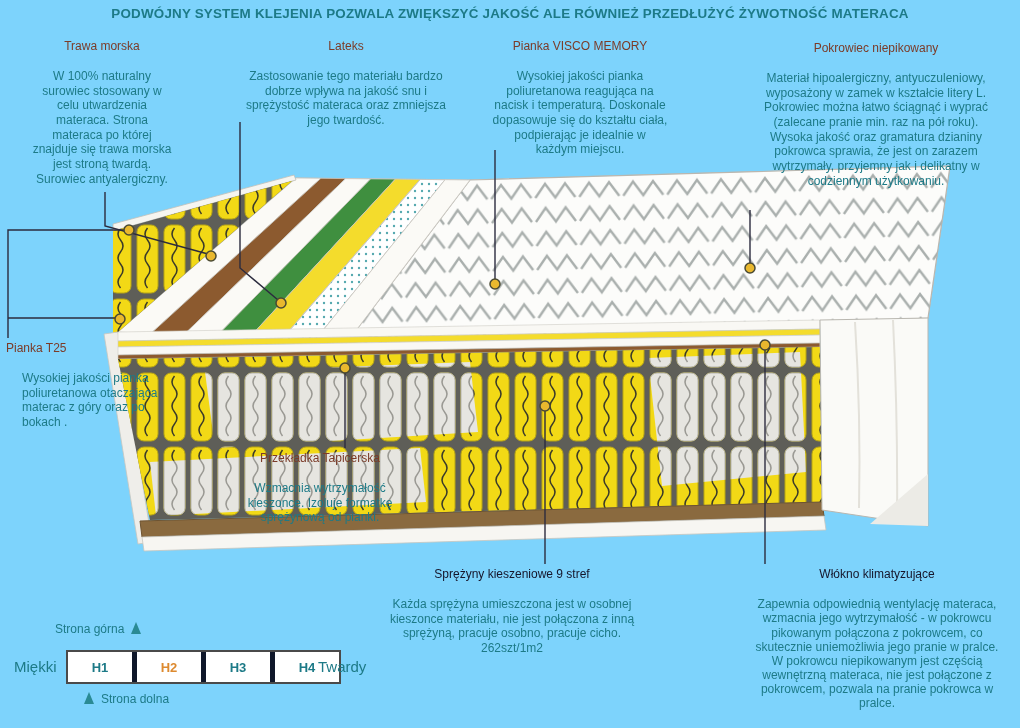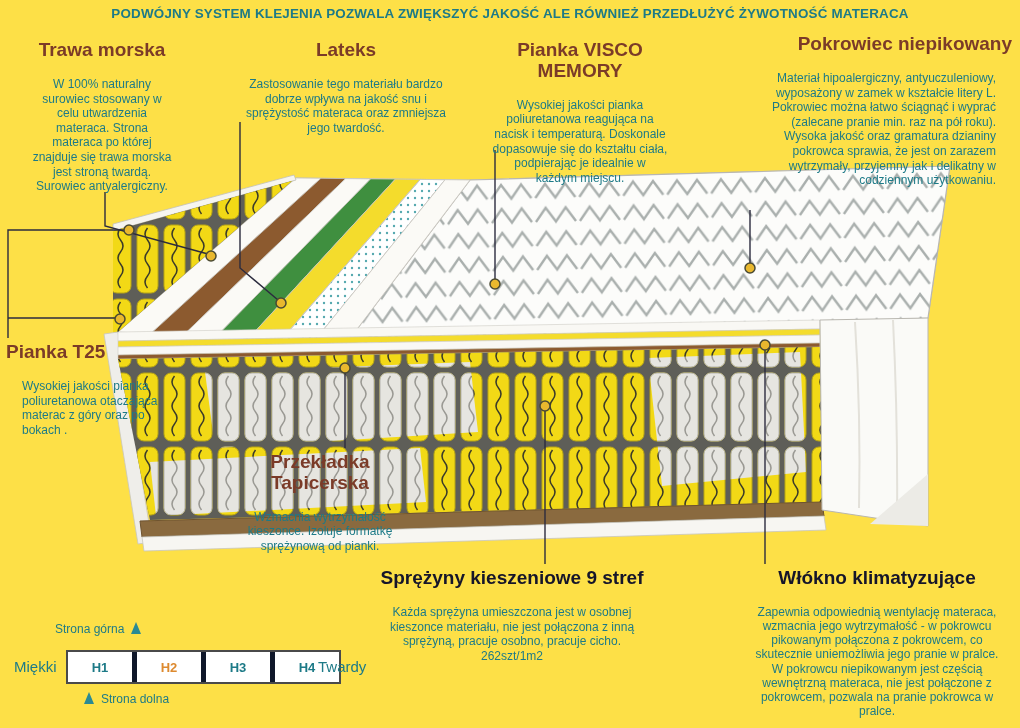--- a/index.html
+++ b/index.html
@@ -1,23 +1,23 @@
 <!DOCTYPE html>
 <html><head>
 <meta charset="utf-8">
 <style>
   html,body{margin:0;padding:0;background:#ffffff;}
   body{font-family:"Liberation Sans", sans-serif;}
-  #stage{position:relative;width:1020px;height:728px;background:#fde047;overflow:hidden;}
+  #stage{position:relative;width:1020px;height:728px;background:#7dd3fc;overflow:hidden;}
 
   .header{position:absolute;left:0;top:6px;width:100%;text-align:center;
     font-size:13.4px;font-weight:bold;color:#1d7a87;letter-spacing:.2px;box-sizing:border-box;padding:0 70px;}
 
   .label{position:absolute;text-align:center;}
-  .label h3{margin:0 0 4px 0;font-size:19px;font-weight:bold;color:#7b3b28;line-height:1.1;}
+  .label h3{margin:0 0 4px 0;font-size:12px;font-weight:normal;color:#7b3b28;line-height:1.1;}
   .label p{margin:16px;font-size:12px;line-height:1.22;color:#1d7a87;}
   .label.dark h3{color:#15152a;}
   .label.leftal{text-align:left;}
   .label.tight p{line-height:1.18;}
 
   #illus{position:absolute;left:0;top:0;width:1020px;height:728px;}
 
   .hw-row{position:absolute;display:flex;align-items:flex-start;gap:7px;color:#1d7a87;font-size:12px;}
   .arrow-up{width:0;height:0;border-left:5px solid transparent;border-right:5px solid transparent;
     border-bottom:12px solid #2a8a94;display:inline-block;}
@@ -138,21 +138,21 @@
   <div class="label" style="left:226px;top:40px;width:240px;">
     <h3>Lateks</h3>
     <p>Zastosowanie tego materiału bardzo dobrze wpływa na jakość snu i sprężystość materaca oraz zmniejsza jego twardość.</p>
   </div>
 
   <div class="label" style="left:476px;top:40px;width:208px;">
     <h3>Pianka VISCO MEMORY</h3>
     <p>Wysokiej jakości pianka poliuretanowa reagująca na nacisk i temperaturą. Doskonale dopasowuje się do kształtu ciała, podpierając je idealnie w każdym miejscu.</p>
   </div>
 
-  <div class="label" style="left:740px;top:34px;width:272px;text-align:right;">
+  <div class="label" style="left:740px;top:42px;width:272px;">
     <h3>Pokrowiec niepikowany</h3>
     <p>Materiał hipoalergiczny, antyuczuleniowy, wyposażony w zamek w kształcie litery L. Pokrowiec można łatwo ściągnąć i wyprać (zalecane pranie min.  raz na pół roku). Wysoka jakość oraz gramatura dzianiny pokrowca sprawia, że jest on zarazem wytrzymały, przyjemny jak i delikatny w codziennym użytkowaniu.</p>
   </div>
 
   <div class="label leftal" style="left:6px;top:342px;width:168px;">
     <h3>Pianka T25</h3>
     <p>Wysokiej jakości pianka poliuretanowa otaczająca materac z góry oraz po bokach .</p>
   </div>
 
   <div class="label" style="left:220px;top:452px;width:200px;">

